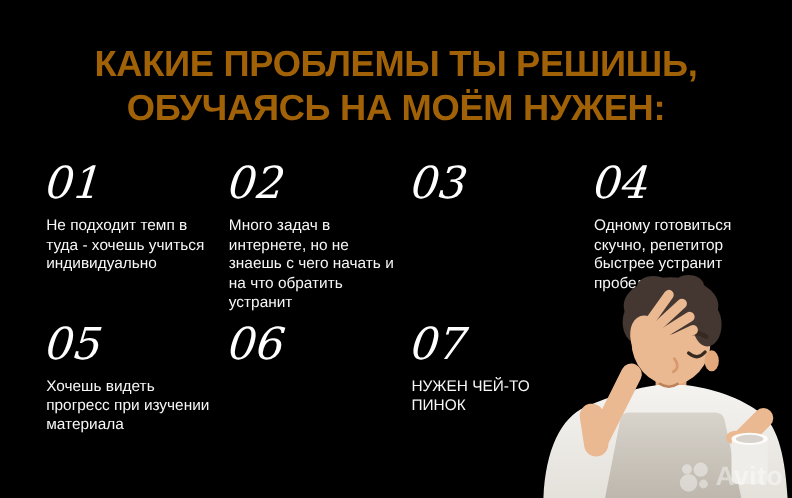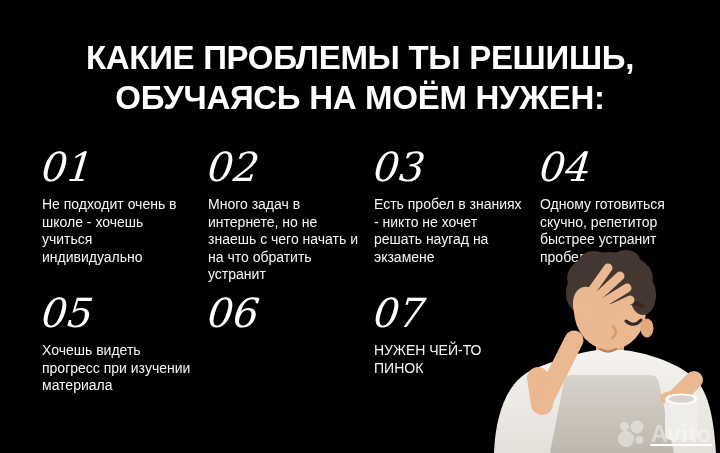--- a/index.html
+++ b/index.html
@@ -18,21 +18,21 @@
     position: absolute;
     top: 38px;
     left: 0;
     width: 100%;
     margin: 0;
     text-align: center;
     font-size: 33px;
     line-height: 1.22;
     font-weight: 700;
     letter-spacing: -0.3px;
-    color: #ffffff;
+    color: #a16207;
   }
   .title span { display: block; }
 
   
   .grid {
     position: absolute;
     left: 42px;
     top: 147px;
     width: 644px;
     display: grid;
@@ -70,21 +70,20 @@
 
   
   .watermark {
     position: absolute;
     right: 8px;
     bottom: 5px;
     display: flex;
     align-items: center;
     gap: 5px;
     z-index: 5;
-    text-decoration: underline;
   }
   .watermark .wm-text {
     font-size: 24px;
     font-weight: 700;
     letter-spacing: 0.5px;
     color: rgba(255,255,255,0.42);
     line-height: 1;
   }
 </style>
 </head>
@@ -93,29 +92,28 @@
 <div class="poster">
 
   <h1 class="title">
     <span>КАКИЕ ПРОБЛЕМЫ ТЫ РЕШИШЬ,</span>
     <span>ОБУЧАЯСЬ НА МОЁМ НУЖЕН:</span>
   </h1>
 
   <div class="grid">
     <div class="item">
       <span class="num">01</span>
-      <span class="txt">Не подходит очень в школе - хочешь учиться индивидуально</span>
+      <span class="txt">Не подходит темп в туда - хочешь учиться индивидуально</span>
     </div>
     <div class="item">
       <span class="num">02</span>
       <span class="txt">Много задач в интернете, но не знаешь с чего начать и на что обратить устранит</span>
     </div>
     <div class="item">
       <span class="num">03</span>
-      <span class="txt">Есть пробел в знаниях - никто не хочет решать наугад на экзамене</span>
     </div>
     <div class="item">
       <span class="num">04</span>
       <span class="txt">Одному готовиться скучно, репетитор быстрее устранит пробелы</span>
     </div>
     <div class="item">
       <span class="num">05</span>
       <span class="txt">Хочешь видеть прогресс при изучении материала</span>
     </div>
     <div class="item">

